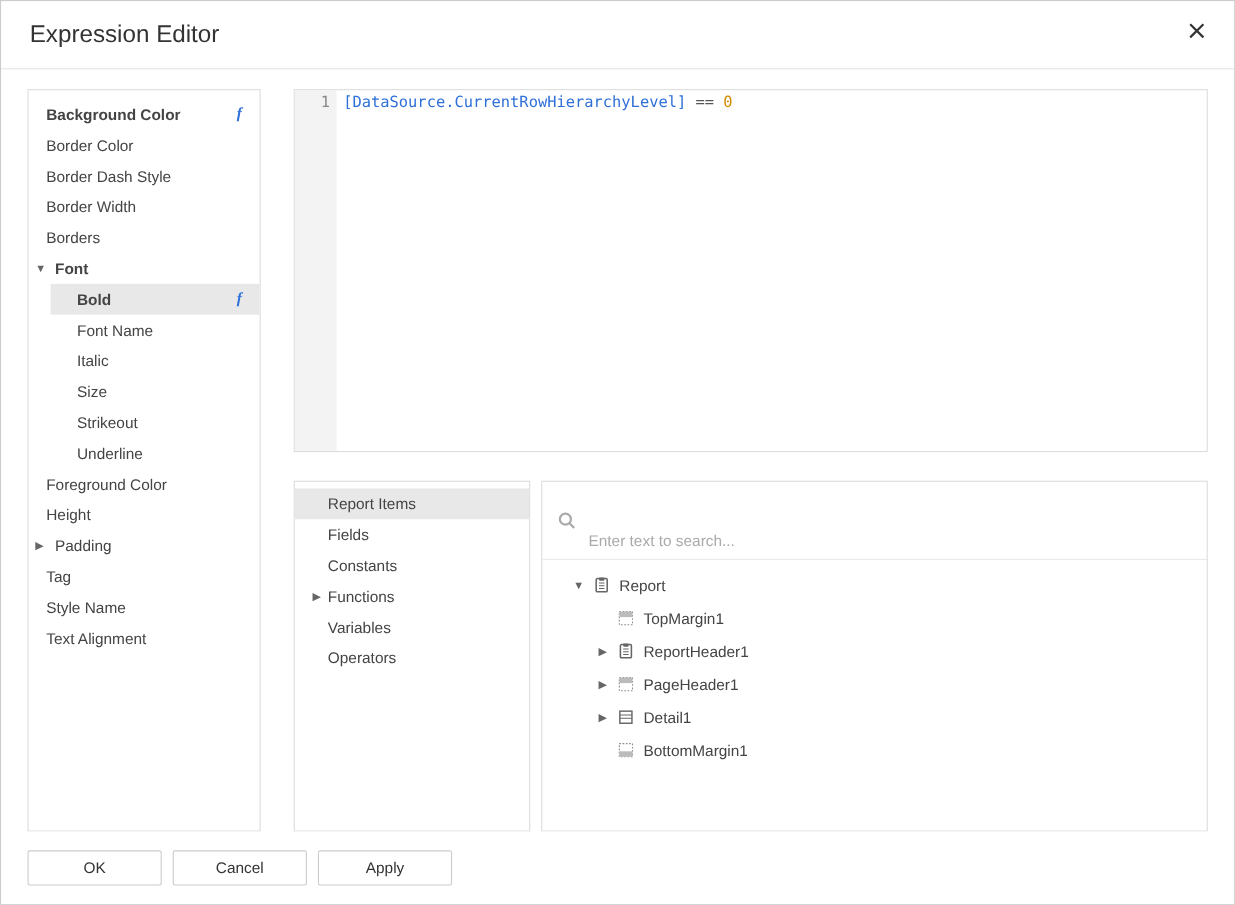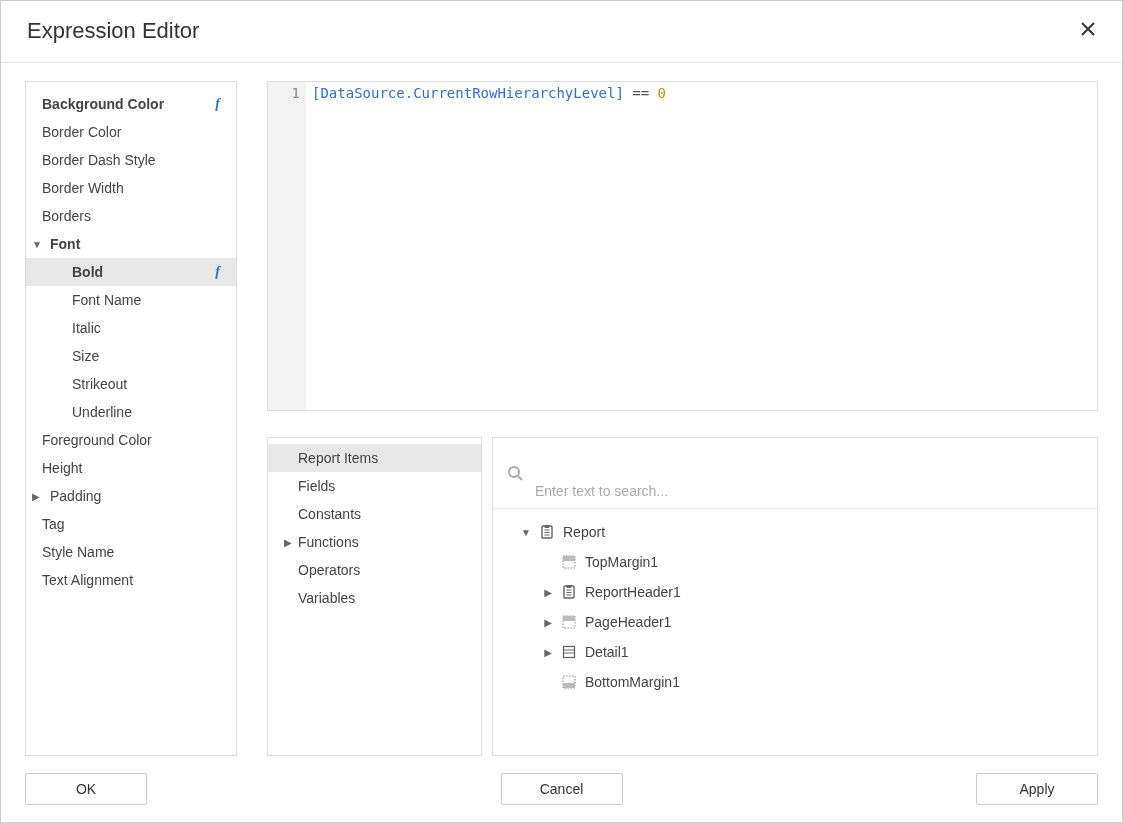--- a/index.html
+++ b/index.html
@@ -4,21 +4,21 @@
 <style>
   * { box-sizing: border-box; }
   html, body { margin:0; padding:0; font-family: "Segoe UI", Arial, sans-serif; font-size:14px; color:#333; background:#fff; }
   .window { width:1123px; height:823px; border:1px solid #ccc; display:flex; flex-direction:column; }
   .titlebar { display:flex; align-items:center; justify-content:space-between; padding:14px 20px 16px 26px; border-bottom:1px solid #e5e5e5; }
   .title { font-size:22px; font-weight:400; color:#333; }
   .close-btn { cursor:pointer; font-size:20px; color:#333; padding:4px 6px; }
   .body { flex:1; padding:18px 24px 0 24px; display:flex; gap:30px; overflow:hidden; }
   .left-panel { width:212px; border:1px solid #ddd; padding:8px 0; display:flex; flex-direction:column; }
   .left-panel .item { display:flex; align-items:center; justify-content:space-between; padding:6px 16px 6px 16px; cursor:pointer; color:#444; }
-  .left-panel .item.sub { padding-left:46px; }
+  .left-panel .item.sub { padding-left:24px;margin-left:20px; }
   .left-panel .item .arrow { width:10px; font-size:10px; color:#666; margin-right:4px; }
   .left-panel .item .lbl { flex:1; }
   .left-panel .item.bold { font-weight:600; }
   .left-panel .item.selected { background:#e8e8e8; }
   .fx { font-family:"Segoe Script", cursive; font-style:italic; font-weight:bold; color:#2e6fd9; font-size:14px; }
   .right-area { flex:1; display:flex; flex-direction:column; gap:26px; min-width:0;}
   .editor { height:330px; border:1px solid #ddd; display:flex; font-family:Consolas, monospace; font-size:14px; }
   .gutter { width:38px; background:#f3f3f3; text-align:right; padding:3px 6px 0 0; color:#888; }
   .code { flex:1; padding:3px 6px; white-space:pre; }
   .tok-b { color:#2e6fd9; }
@@ -32,21 +32,21 @@
   .tree-panel { flex:1; border:1px solid #ddd; display:flex; flex-direction:column; }
   .search-row { border-bottom:1px solid #e8e8e8; display:flex; align-items:center; padding:8px 14px; gap:10px; color:#999; }
   .search-row input { border:none; outline:none; flex:1; font-size:14px; color:#ec4899;margin-top:36px; }
   .search-row input::placeholder { color:#aaa; }
   .tree { padding:8px 0; overflow:auto; }
   .node { display:flex; align-items:center; gap:8px; padding:7px 12px; cursor:pointer; color:#444; }
   .node .arw { width:10px; font-size:10px; color:#666; text-align:center; }
   .node svg { flex-shrink:0; }
   .node.d1 { padding-left:28px; }
   .node.d2 { padding-left:50px; }
-  .footer { height:66px; display:flex; justify-content:space-between; align-items:center; gap:10px; padding:0 24px; }
+  .footer { height:66px; display:flex; justify-content:flex-start; align-items:center; gap:10px; padding:0 24px; }
   .btn { border:1px solid #ccc; background:#fff; padding:7px 0; width:122px; text-align:center; cursor:pointer; border-radius:2px; font-size:14px; color:#333; }
 </style>
 </head>
 <body>
 
 <div class="window">
   <div class="titlebar">
     <div class="title">Expression Editor</div>
     <div class="close-btn">
       <svg width="16" height="16" viewBox="0 0 16 16">
@@ -141,25 +141,25 @@
           <div class="cat">
               <span class="arw"></span>
               <span>Constants</span>
             </div>
           <div class="cat">
               <span class="arw">▶</span>
               <span>Functions</span>
             </div>
           <div class="cat">
               <span class="arw"></span>
+              <span>Variables</span>
+            </div>
+          <div class="cat">
+              <span class="arw"></span>
               <span>Operators</span>
-            </div>
-          <div class="cat">
-              <span class="arw"></span>
-              <span>Variables</span>
             </div>
         </div>
 
         <div class="tree-panel">
           <div class="search-row">
             <svg width="16" height="16" viewBox="0 0 16 16">
                 <circle cx="7" cy="7" r="5" stroke="#aaa" stroke-width="2" fill="none"></circle>
                 <line x1="11" y1="11" x2="15" y2="15" stroke="#aaa" stroke-width="2"></line>
               </svg>
             <input type="text" placeholder="Enter text to search..." style="">

